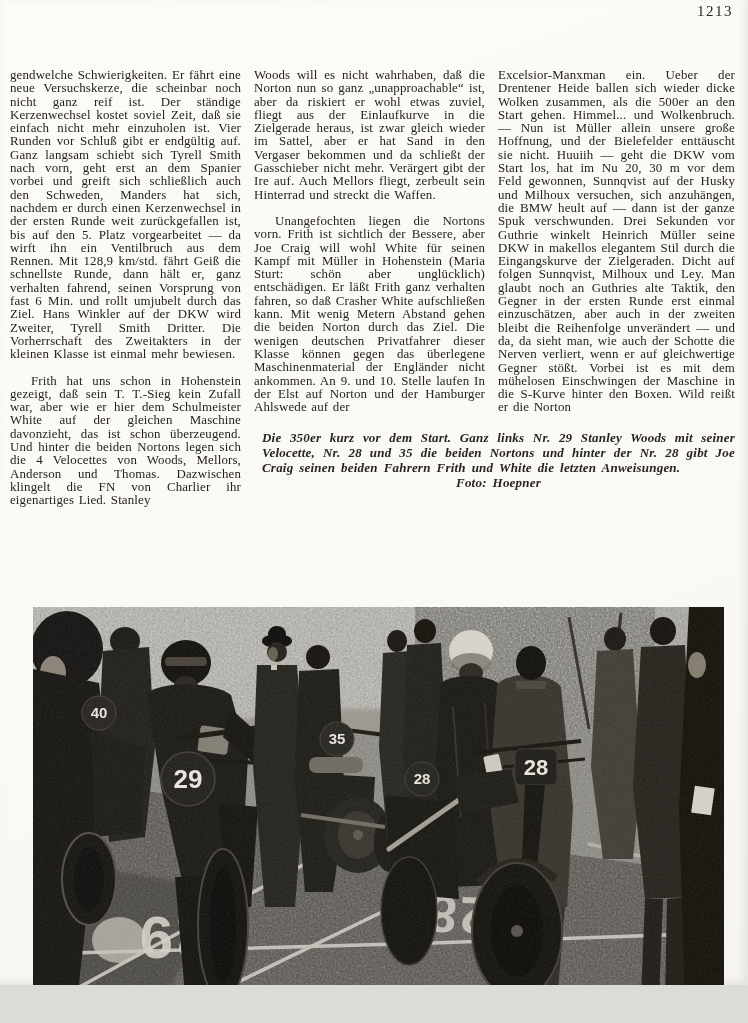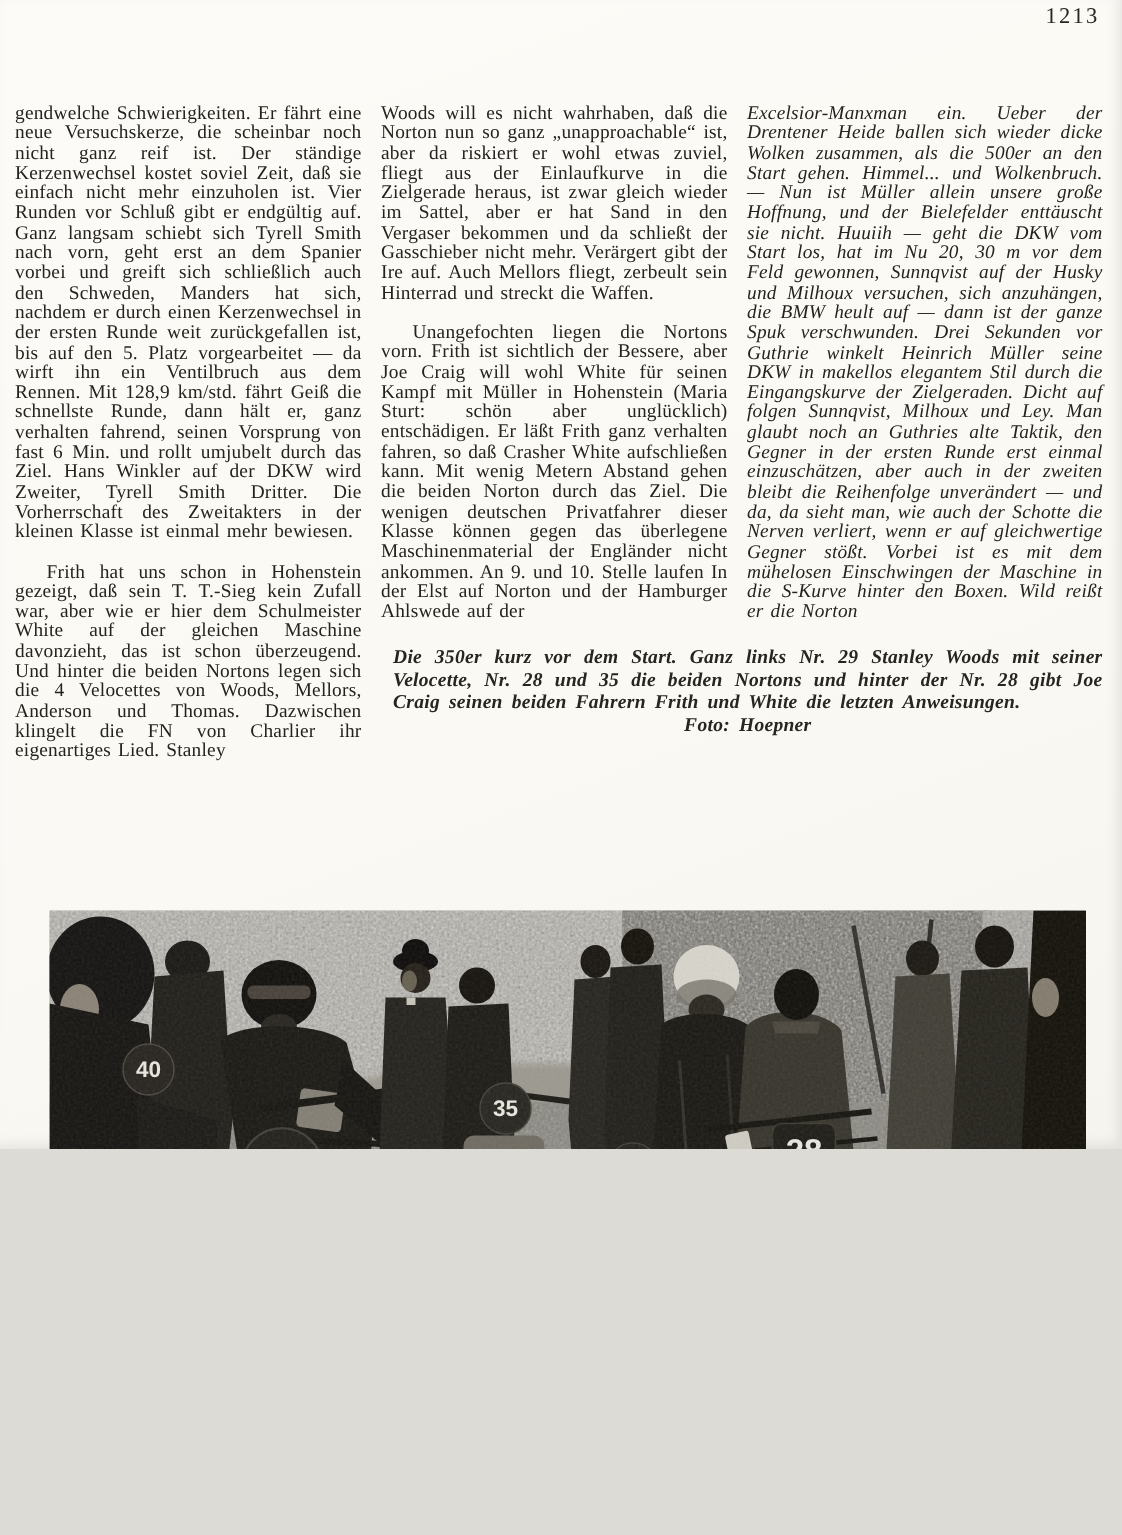--- a/index.html
+++ b/index.html
@@ -1,17 +1,17 @@
 <!DOCTYPE html>
 <html lang="de"><head>
 <meta charset="utf-8">
 <style>
   html,body{margin:0;padding:0;background:#dddbd5;}
   .page{
-    position:relative;width:748px;height:766px;margin:0 auto;
+    position:relative;width:748px;height:985px;margin:0 auto;
     background:linear-gradient(160deg,#fcfbf7 0%,#faf9f4 60%,#f5f4ee 100%);
     overflow:hidden;
     font-family:"Liberation Serif","DejaVu Serif",serif;
     color:#26231e;
     box-shadow:inset -3px -3px 8px rgba(90,85,70,.12), inset 2px 2px 6px rgba(255,255,255,.6);
   }
   .page-number{
     position:absolute;top:3px;right:15px;
     font-size:15px;letter-spacing:1.5px;color:#2a2722;
   }
@@ -19,21 +19,21 @@
     position:absolute;top:31px;left:10px;width:727px;
     display:flex;gap:13px;
   }
   .col{
     width:231px;
     font-size:12.9px;line-height:13.3px;
     text-align:justify;
     word-spacing:1.2px;letter-spacing:.15px;
     hyphens:auto;-webkit-hyphens:auto;
   }
-  .col.col-right{width:237px;font-style:italic;}
+  .col.col-right{width:237px;}
   .col p.para{margin:0;text-indent:21px;}
   .col p.para.cont{text-indent:0;margin-top:38px;}
   .col p.para + p.para{margin-top:13px;}
   .caption{
     position:absolute;left:262px;top:430px;width:473px;
     font-size:13px;line-height:15px;
     font-weight:bold;font-style:italic;
     text-align:justify;word-spacing:2.5px;letter-spacing:.2px;
     color:#28251f;
   }

